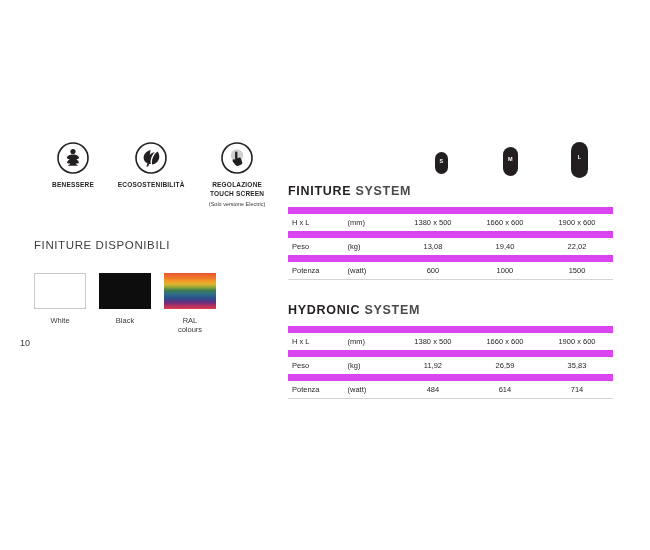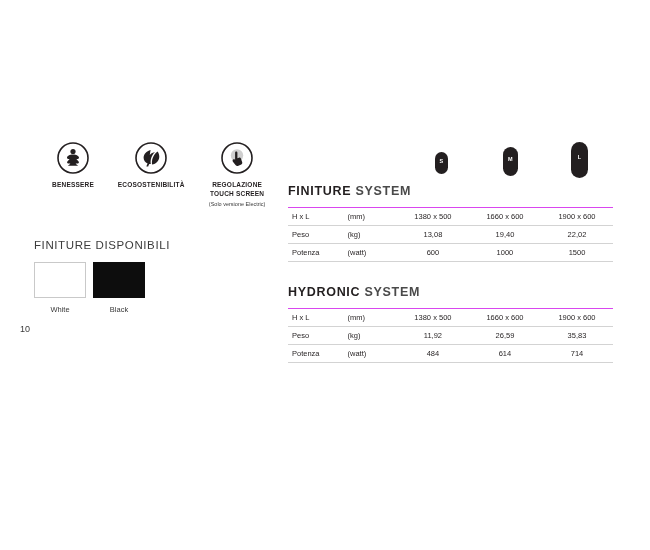--- a/index.html
+++ b/index.html
@@ -57,23 +57,23 @@
   }
 
   
   #finishes-title {
     margin-top: 32px;
     font-size: 11.5px;
     letter-spacing: 0.6px;
     color: #3c3c3c;
   }
   #swatches {
-    margin-top: 11px;
+    margin-top: 22px;
     display: flex;
-    gap: 7px;
+    gap: 13px;
   }
   .swatch-cell {
     width: 52px;
     text-align: center;
   }
   .swatch {
     width: 52px;
     height: 36px;
     box-sizing: border-box;
   }
@@ -99,21 +99,21 @@
   .swatch-caption {
     margin-top: 7px;
     font-size: 7.5px;
     color: #3a3a3a;
     line-height: 1.3;
   }
 
   #page-number {
     position: absolute;
     left: 20px;
-    top: 324px;
+    top: 338px;
     font-size: 9px;
     color: #3a3a3a;
   }
 
   
   #right-column {
     position: absolute;
     left: 288px;
     top: 140px;
     width: 325px;
@@ -170,21 +170,21 @@
     color: #4a4a4a;
   }
 
   table.spec {
     width: 325px;
     border-collapse: collapse;
     font-size: 7.5px;
     color: #231f20;
   }
   table.spec td {
-    border-top: 1px solid #d946ef;
+    border-top: 7px solid #d946ef;
     border-bottom: 1px solid #d3d3d3;
     padding: 3px 0 3px 0;
     height: 11px;
   }
   table.spec td.label {
     width: 56px;
     padding-left: 4px;
     text-align: left;
   }
   table.spec td.unit {
@@ -247,20 +247,25 @@
 
   <div id="swatches">
     <div class="swatch-cell">
       <div class="swatch swatch-white"></div>
       <div class="swatch-caption">White</div>
     </div>
     <div class="swatch-cell">
       <div class="swatch swatch-black"></div>
       <div class="swatch-caption">Black</div>
     </div>
+    <div class="swatch-cell">
+      <div class="swatch swatch-ral"></div>
+      <div class="swatch-caption">RAL</div>
+      <div class="swatch-caption" style="margin-top:0;">colours</div>
+    </div>
   </div>
 
 </div>
 
 <div id="page-number">10</div>
 
 <div id="right-column">
 
   <div class="pill-row">
     <div class="pill pill-s">

